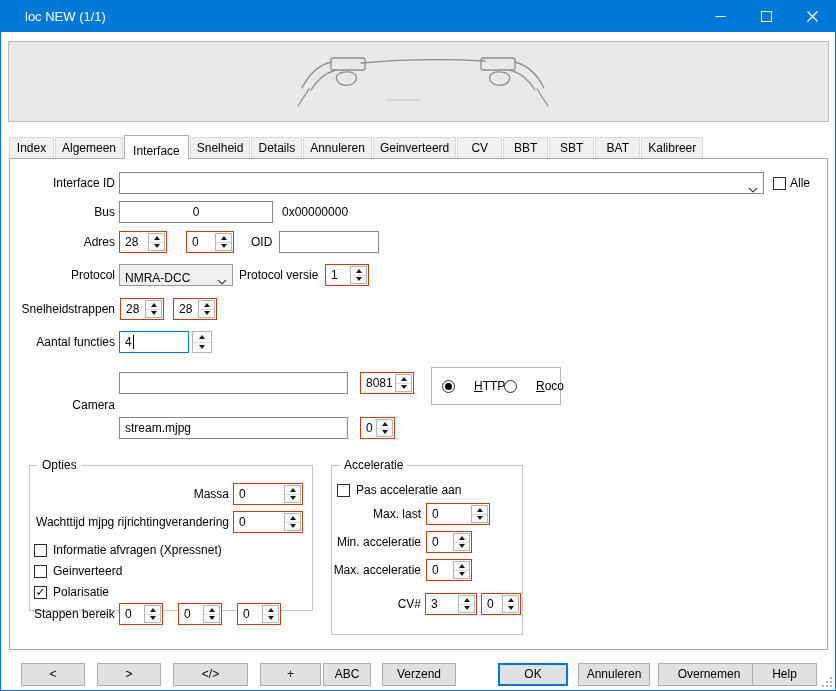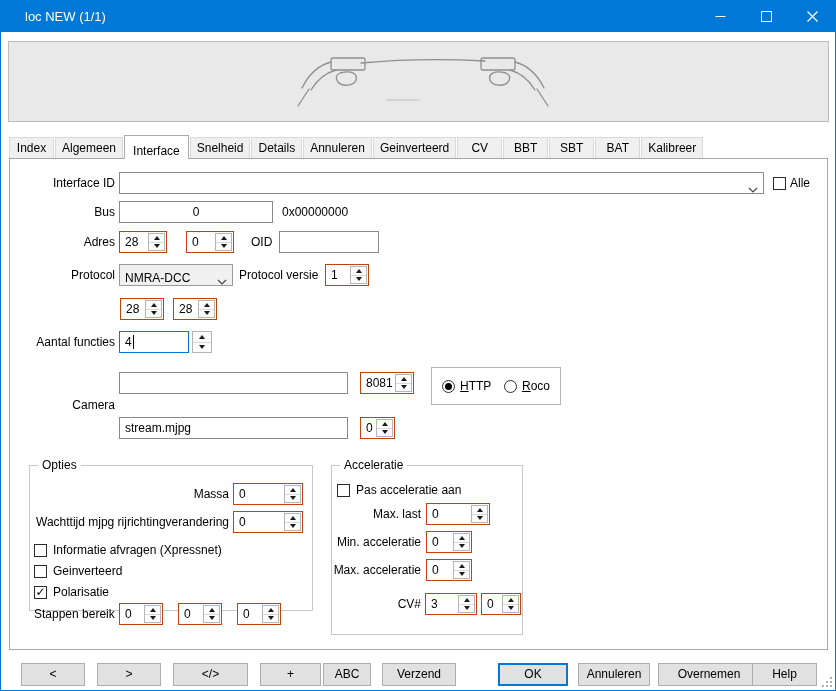--- a/index.html
+++ b/index.html
@@ -35,21 +35,21 @@
   .ud .u{border-bottom:1px solid #dadada;}
   .ud.standalone{position:absolute;width:20px;height:22px;margin:0;z-index:2;}
   .tu{width:0;height:0;border-left:3px solid transparent;border-right:3px solid transparent;border-bottom:4px solid #1a1a1a;}
   .td{width:0;height:0;border-left:3px solid transparent;border-right:3px solid transparent;border-top:4px solid #1a1a1a;}
   .chk{position:absolute;display:flex;align-items:center;height:16px;z-index:2;}
   .chk .box{width:13px;height:13px;border:1px solid #2b2b2b;background:#fff;box-sizing:border-box;display:flex;align-items:center;justify-content:center;font-size:12px;line-height:11px;}
   .chk .cl{margin-left:6px;white-space:nowrap;}
   .radio{position:absolute;display:flex;align-items:center;height:16px;z-index:3;}
   .radio .circ{width:13px;height:13px;border:1px solid #2b2b2b;border-radius:50%;box-sizing:border-box;position:relative;background:#fff;}
   .radio.sel .circ::after{content:"";position:absolute;left:2px;top:2px;right:2px;bottom:2px;border-radius:50%;background:#000;}
-  .radio .rl{margin-left:5px;display:inline-block;white-space:nowrap;}
+  .radio .rl{margin-left:19px;display:inline-block;white-space:nowrap;}
   .ulf::first-letter{text-decoration:underline;}
   .groupbox{position:absolute;border:1px solid #c6c6c6;box-sizing:border-box;z-index:2;}
   .groupbox .legend{position:absolute;top:-8px;left:8px;background:#fff;padding:0 4px;line-height:15px;}
   .btn{position:absolute;top:662px;height:23px;background:#e1e1e1;border:1px solid #adadad;box-sizing:border-box;font:inherit;text-align:center;line-height:19px;padding:0;z-index:2;}
   .btn.default{border:2px solid #0078d7;line-height:17px;}
   .grip{position:absolute;right:3px;bottom:3px;z-index:2;}
 </style>
 </head>
 <body>
 
@@ -168,20 +168,21 @@
     <span class="ud">
         <span class="u">
           <i class="tu"></i>
         </span>
         <span class="d">
           <i class="td"></i>
         </span>
       </span>
   </div>
 
+  <div class="lbl r" style="left:0px;top:297px;width:114px">Snelheidstrappen</div>
   <div class="spin" style="left:119px;top:297px;width:44px">
     <span class="v">28</span>
     <span class="ud">
         <span class="u">
           <i class="tu"></i>
         </span>
         <span class="d">
           <i class="td"></i>
         </span>
       </span>

